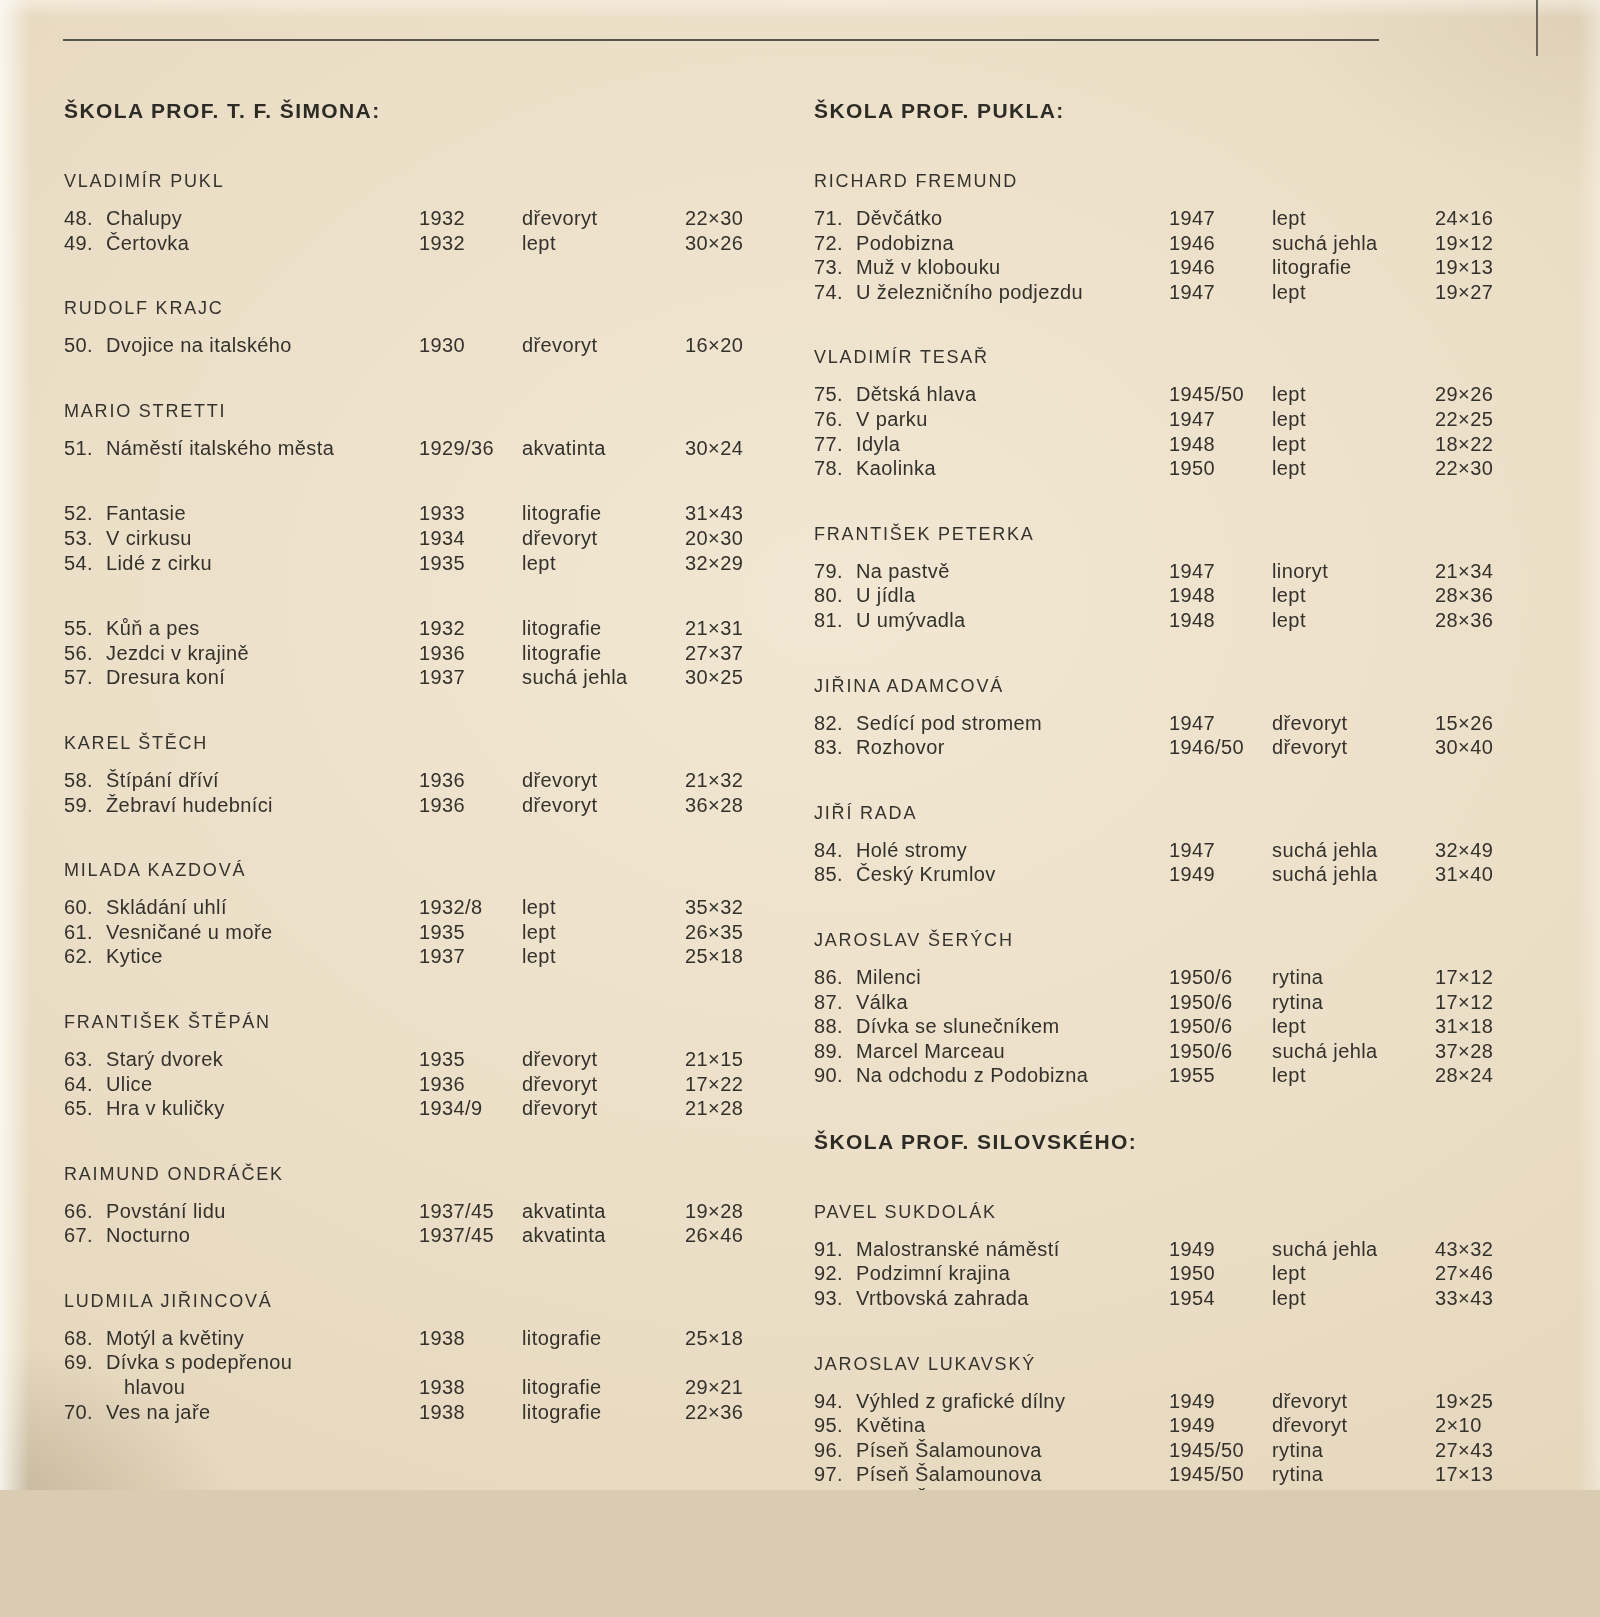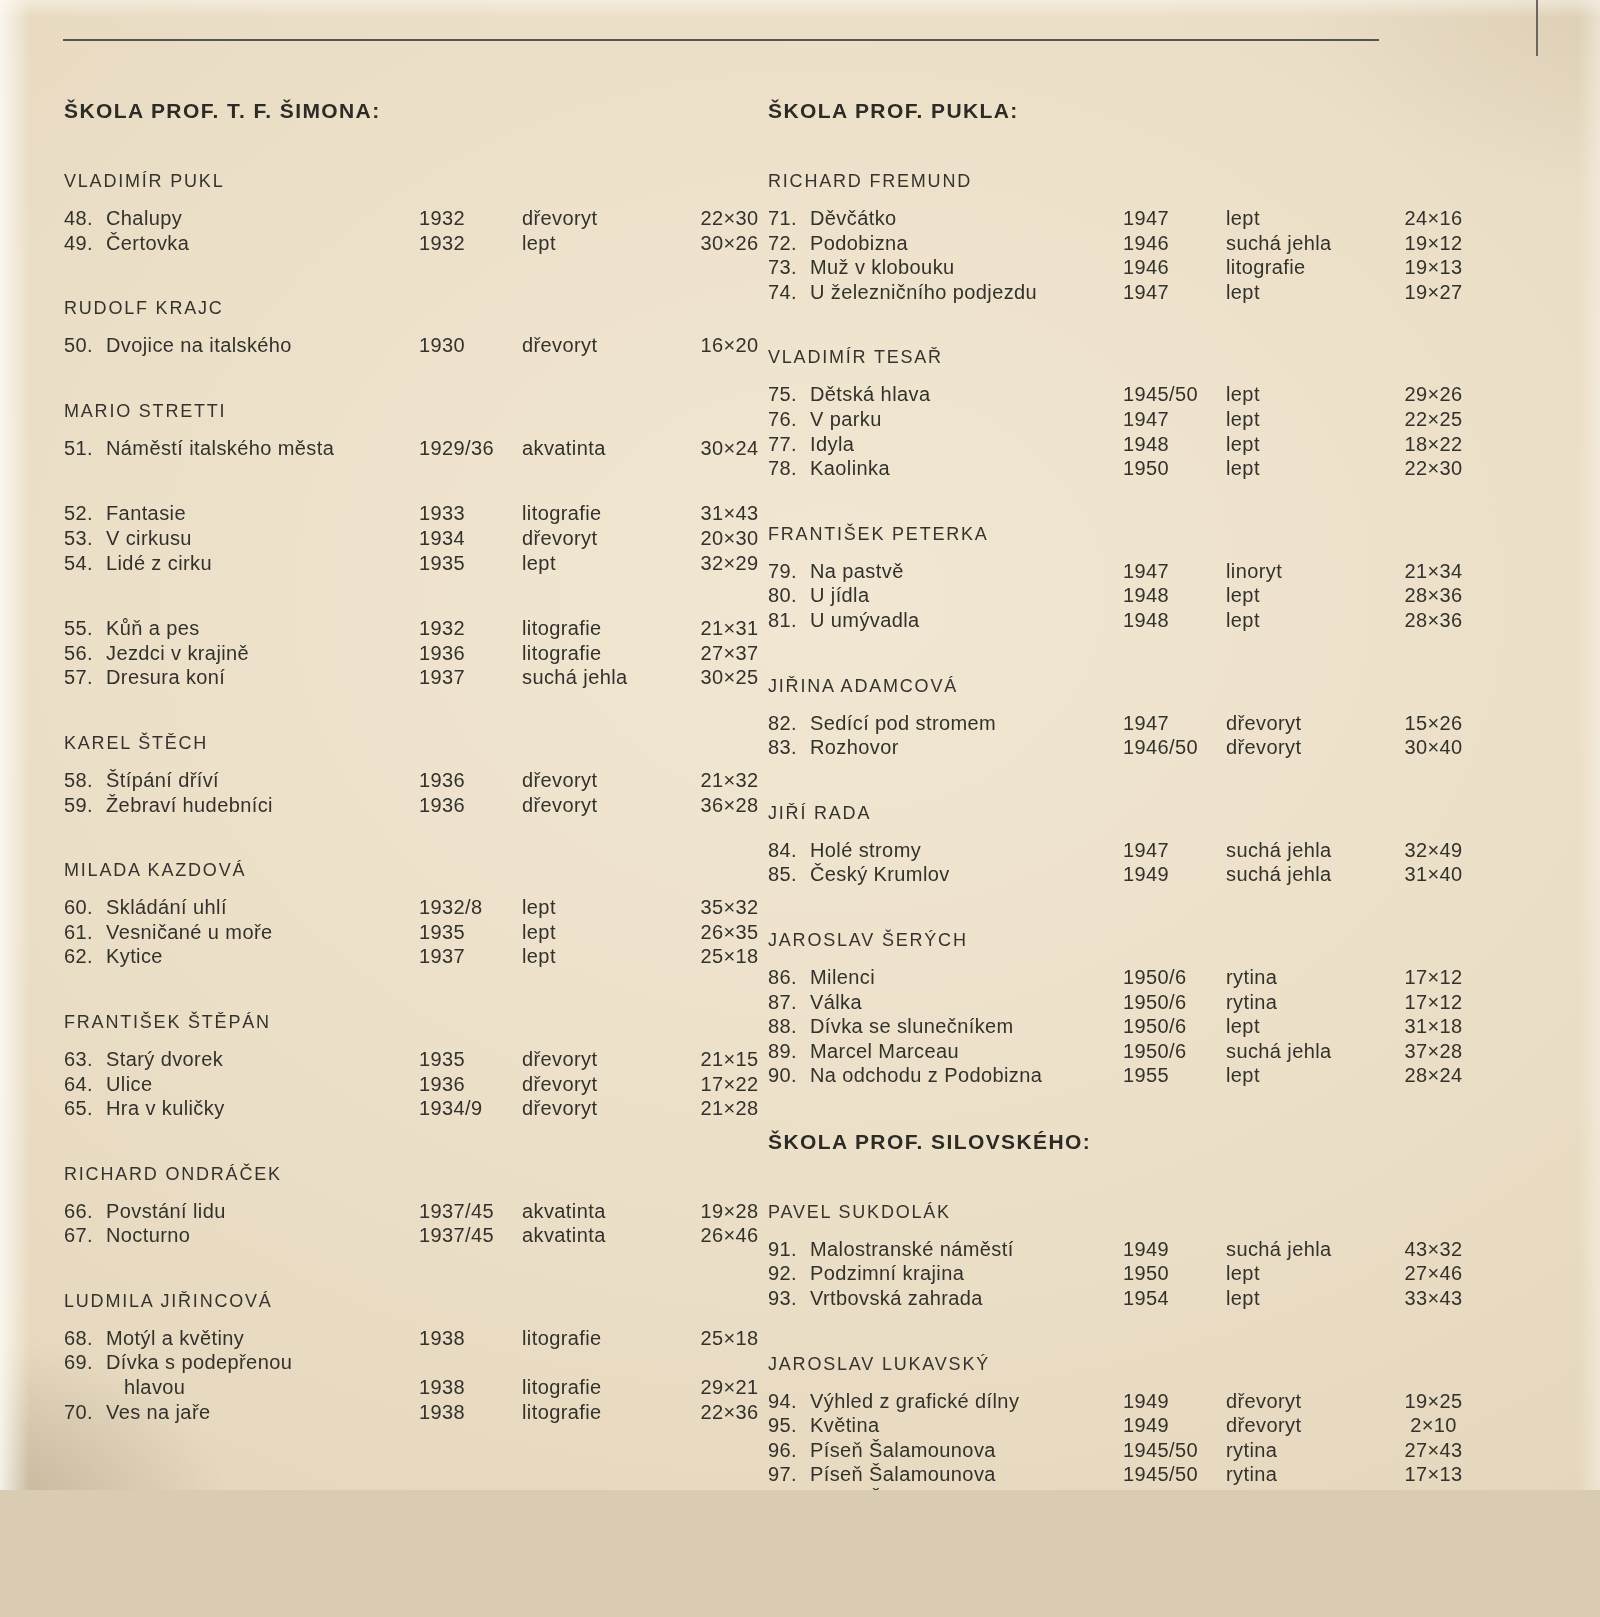--- a/index.html
+++ b/index.html
@@ -24,42 +24,42 @@
       linear-gradient(180deg, rgba(251,248,241,.5) 0px, rgba(251,248,241,0) 18px),
       radial-gradient(380px 260px at -2% 102%, rgba(92,76,52,.28), rgba(92,76,52,0) 70%),
       radial-gradient(520px 320px at 100% 0%, rgba(120,100,70,.10), rgba(120,100,70,0) 60%);
   }
   .rule{position:absolute;background:#57544c;}
   .rule-top{left:63px;top:39px;width:1316px;height:2px;}
   .tick-topright{position:absolute;left:1536px;top:0;width:2px;height:56px;background:#6b675e;}
 
   .col{position:absolute;top:98px;width:712px;}
   .col-0{left:64px;}
-  .col-1{left:768px;}
+  .col-1{left:814px;}
 
   .section + .section{margin-top:10px;}
   h2.section-heading{
     font-size:21px;font-weight:bold;letter-spacing:1.4px;
     line-height:25px;margin:0 0 46px 0;color:#2d2b26;
   }
   .artist{margin-bottom:41px;}
   h3.artist-name{
     font-size:18px;font-weight:normal;letter-spacing:1.8px;
     line-height:25px;margin:0 0 12px 0;color:#35332e;
   }
   .work-row{
     display:grid;
     grid-template-columns:42px 313px 103px 163px 1fr;
     align-items:baseline;
     font-size:20px;line-height:24.6px;letter-spacing:.4px;
     color:#33312c;
   }
   .work-title{padding-right:6px;}
   .work-title.cont{padding-left:18px;}
-  .work-size{text-align:center;padding-right:2px;white-space:nowrap;}
+  .work-size{text-align:left;padding-right:2px;white-space:nowrap;}
 </style>
 </head>
 <body>
 
 <div class="page" style="color: rgb(48, 46, 41);">
   <div class="rule rule-top" style="background: rgb(87, 84, 76);"></div>
   <div class="tick-topright"></div>
   <div id="columns-root">
       <div class="col col-0">
         <div class="section">
@@ -222,21 +222,21 @@
               <div class="work-row">
                 <span class="work-no">65.</span>
                 <span class="work-title">Hra v kuličky</span>
                 <span class="work-year">1934/9</span>
                 <span class="work-tech">dřevoryt</span>
                 <span class="work-size">21×28</span>
               </div>
             </div>
           </div>
           <div class="artist">
-            <h3 class="artist-name">RICHARD ONDRÁČEK</h3>
+            <h3 class="artist-name">RAIMUND ONDRÁČEK</h3>
             <div class="works">
               <div class="work-row">
                 <span class="work-no">66.</span>
                 <span class="work-title">Povstání lidu</span>
                 <span class="work-year">1937/45</span>
                 <span class="work-tech">akvatinta</span>
                 <span class="work-size">19×28</span>
               </div>
               <div class="work-row">
                 <span class="work-no">67.</span>

